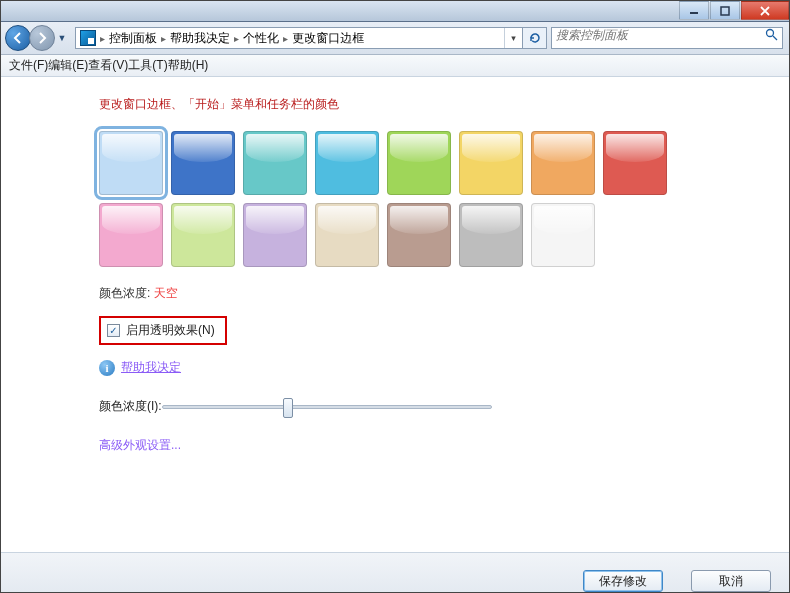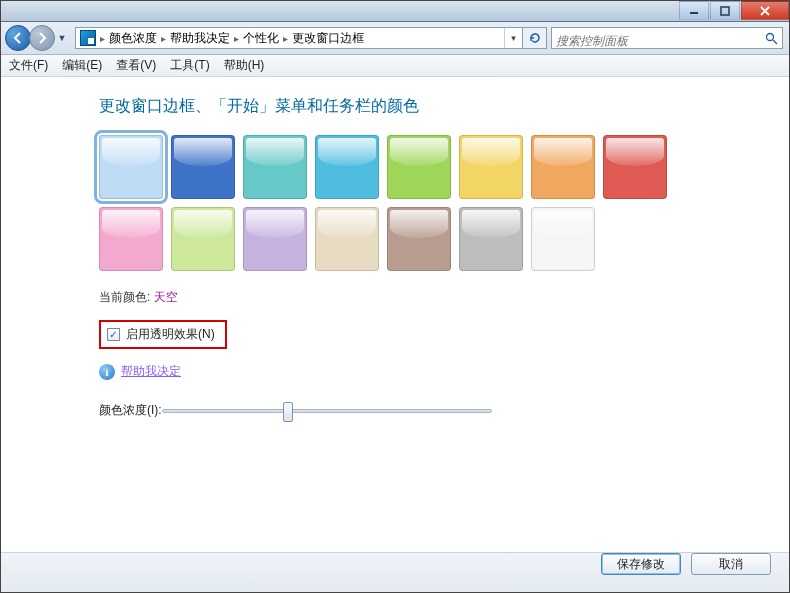--- a/index.html
+++ b/index.html
@@ -21,58 +21,58 @@
   .nav-back-fwd { display: flex; align-items: center; margin-left: 4px; }
   .nav-circle { width: 26px; height: 26px; border-radius: 50%; background: radial-gradient(circle at 30% 30%, #5fa6e6, #1d5fa3); border:1px solid #1c4d7f; display:flex; align-items:center; justify-content:center; color:#fff; font-size:14px; }
   .nav-circle.fwd { background: radial-gradient(circle at 30% 30%, #b8c8da, #8196ae); border-color:#6f8299; margin-left:-2px; }
   .nav-dd { width:14px; height:26px; display:flex; align-items:center; justify-content:center; color:#2a4f78; font-size:9px; }
   .addr { flex: 1; height: 22px; margin-left: 6px; background: #fff; border: 1px solid #8a9db3; display: flex; align-items: center; font-size: 12px; color: #000; padding-left: 4px; gap:4px; }
   .addr-icon { width:16px; height:16px; background: linear-gradient(135deg,#1ea0e6,#0a5a96); border:1px solid #074a7c; position:relative; }
   .addr-icon::after { content:""; position:absolute; right:1px; bottom:1px; width:6px; height:6px; background:#fff; }
   .chev { color:#666; font-size:10px; }
   .addr-drop { width:18px; display:flex; align-items:center; justify-content:center; color:#444; font-size:9px; border-left:1px solid #c5d0dc; height:100%; margin-left:auto; }
   .refresh { width:24px; height:22px; border:1px solid #8a9db3; border-left:none; background:#eaf1f9; display:flex; align-items:center; justify-content:center; color:#1d5fa3; font-size:12px; }
-  .search { width: 232px; height:22px; margin-left:4px; margin-right:6px; border:1px solid #8a9db3; background:#fff; display:flex; align-items:flex-end; padding:0 4px; }
+  .search { width: 232px; height:22px; margin-left:4px; margin-right:6px; border:1px solid #8a9db3; background:#fff; display:flex; align-items:flex-start; padding:0 4px; }
   .search input { border:none; outline:none; flex:1; font-size:12px; color:#777; font-style:italic; background:transparent; }
   .search-icon { color:#1d5fa3; font-size:12px; }
 
   
-  .menubar { height: 22px; background: linear-gradient(to bottom,#f7fafc,#e9eef4); border-bottom:1px solid #c9d4e0; display:flex; align-items:center; padding-left:8px; font-size:12px; color:#222; gap:14px; }
+  .menubar { height: 22px; background: linear-gradient(to bottom,#f7fafc,#e9eef4); border-bottom:1px solid #c9d4e0; display:flex; align-items:center; padding-left:8px; font-size:12px; color:#222; }
   .menubar span { cursor:default; }
 
   
   .content { position:absolute; top:77px; left:0; right:0; bottom:40px; background:#fff; padding: 18px 0 0 98px; }
-  .heading { font-size: 16px; color:#0369a1; margin-bottom: 18px; }
+  .heading { font-size: 12px; color:#b91c1c; margin-bottom: 18px; }
   .swatches { display:flex; flex-wrap:wrap; gap: 8px; width: 600px; }
   .swatch { width:64px; height:64px; border-radius:4px; border:1px solid rgba(0,0,0,0.15); position:relative; overflow:hidden; }
   .swatch::before { content:""; position:absolute; top:2px; left:2px; right:2px; height:45%; background: linear-gradient(to bottom, rgba(255,255,255,0.85), rgba(255,255,255,0.1)); border-radius:3px 3px 50% 50%/3px 3px 10px 10px; }
   .swatch.selected { outline: 3px solid #7fb3e0; outline-offset: 2px; border-radius:3px; }
 
   .current { margin-top: 18px; font-size:12px; color:#333; }
-  .current .val { color:#a21caf; }
+  .current .val { color:#ef4444; }
 
   .highlight { display:inline-flex; align-items:center; border:2px solid #d40000; padding:4px 10px 4px 6px; margin-top:14px; }
   .chk { width:13px; height:13px; border:1px solid #7a8a9c; background:linear-gradient(to bottom,#fff,#e4ecf5); margin-right:6px; display:flex; align-items:center; justify-content:center; color:#1c5f9e; font-size:10px; line-height:1; }
   .chk-label { font-size:12px; color:#222; }
 
   .info-row { display:flex; align-items:center; margin-top:14px; font-size:12px; color:#222; gap:6px; }
   .info-icon { width:16px; height:16px; border-radius:50%; background:radial-gradient(circle at 35% 30%,#8ec8f5,#2a7bc2); color:#fff; font-size:11px; font-weight:bold; display:flex; align-items:center; justify-content:center; font-family: Georgia, serif; }
   .link { color:#8b5cf6; text-decoration:underline; cursor:pointer; }
 
   .slider-row { display:flex; align-items:center; margin-top:22px; font-size:12px; color:#222; }
   .slider-track { position:relative; width:330px; height:4px; background:#d5dde6; border:1px solid #a9b7c7; border-radius:2px; }
   .slider-thumb { position:absolute; top:-8px; width:10px; height:20px; background:linear-gradient(to bottom,#f7fbff,#d7e3ef); border:1px solid #7c8fa5; border-radius:2px; }
 
   .mixer-row { display:flex; align-items:center; gap:8px; margin-top:26px; font-size:12px; color:#222; }
   .expand-btn { width:18px; height:18px; border-radius:50%; background:radial-gradient(circle at 35% 30%,#fff,#d6dfe9); border:1px solid #8a9aae; display:flex; align-items:center; justify-content:center; font-size:10px; color:#333; }
 
   .adv-link { margin-top:22px; font-size:12px; }
 
   
-  .footer { position:absolute; bottom:0; left:0; right:0; height:40px; background:linear-gradient(to bottom,#f1f4f8,#e4eaf1); border-top:1px solid #c9d4e0; display:flex; align-items:flex-start; justify-content:flex-end; padding-right:18px; gap:10px; }
+  .footer { position:absolute; bottom:0; left:0; right:0; height:40px; background:linear-gradient(to bottom,#f1f4f8,#e4eaf1); border-top:1px solid #c9d4e0; display:flex; align-items:flex-end; justify-content:flex-end; padding-right:18px; gap:28px; }
   .btn { min-width:80px; height:22px; border:1px solid #8a9aae; background:linear-gradient(to bottom,#fcfdfe,#e4ebf3); font-size:12px; color:#222; border-radius:3px; display:flex; align-items:center; justify-content:center; padding:0 12px; }
   .btn.primary { border-color:#3f87c7; box-shadow: 0 0 0 1px #8fc2ec inset; }
 </style>
 </head>
 <body>
 
 <div class="window">
 
   <div class="titlebar">
     <span class="title-left"></span>
@@ -105,21 +105,21 @@
       <div class="nav-circle fwd">
         <svg width="14" height="14">
             <path d="M5 2 L10 7 L5 12" stroke="#fff" stroke-width="2" fill="none"></path>
           </svg>
       </div>
       <div class="nav-dd">▼</div>
     </div>
     <div class="addr">
       <span class="addr-icon"></span>
       <span class="chev">▸</span>
-      <span>颜色浓度</span>
+      <span>控制面板</span>
       <span class="chev">▸</span>
       <span>帮助我决定</span>
       <span class="chev">▸</span>
       <span>个性化</span>
       <span class="chev">▸</span>
       <span>更改窗口边框</span>
       <span class="addr-drop">▾</span>
     </div>
     <div class="refresh">
       <svg width="14" height="14">
@@ -161,21 +161,21 @@
         <div class="swatch" style="background: rgb(243, 169, 207);"></div>
         <div class="swatch" style="background: rgb(205, 231, 155);"></div>
         <div class="swatch" style="background: rgb(198, 178, 222);"></div>
         <div class="swatch" style="background: rgb(231, 219, 194);"></div>
         <div class="swatch" style="background: rgb(185, 156, 144);"></div>
         <div class="swatch" style="background: rgb(189, 189, 189);"></div>
         <div class="swatch" style="background: rgb(245, 245, 245);"></div>
       </div>
 
     <div class="current">
-      <span>当前颜色:</span>
+      <span>颜色浓度:</span>
       <span class="val">天空</span>
     </div>
 
     <div class="highlight">
       <span class="chk">✓</span>
       <span class="chk-label">启用透明效果(N)</span>
     </div>
 
     <div class="info-row">
       <span class="info-icon">i</span>
@@ -183,20 +183,23 @@
     </div>
 
     <div class="slider-row">
       <span>颜色浓度(I):</span>
       <div class="slider-track">
         <div class="slider-thumb" id="thumb" style="left: 120.4px;"></div>
       </div>
     </div>
 
 
+    <div class="adv-link">
+      <span class="link" style="text-decoration:none;">高级外观设置...</span>
+    </div>
   </div>
 
   <div class="footer">
     <div class="btn primary">保存修改</div>
     <div class="btn">取消</div>
   </div>
 
 </div>
 
 </body></html>

